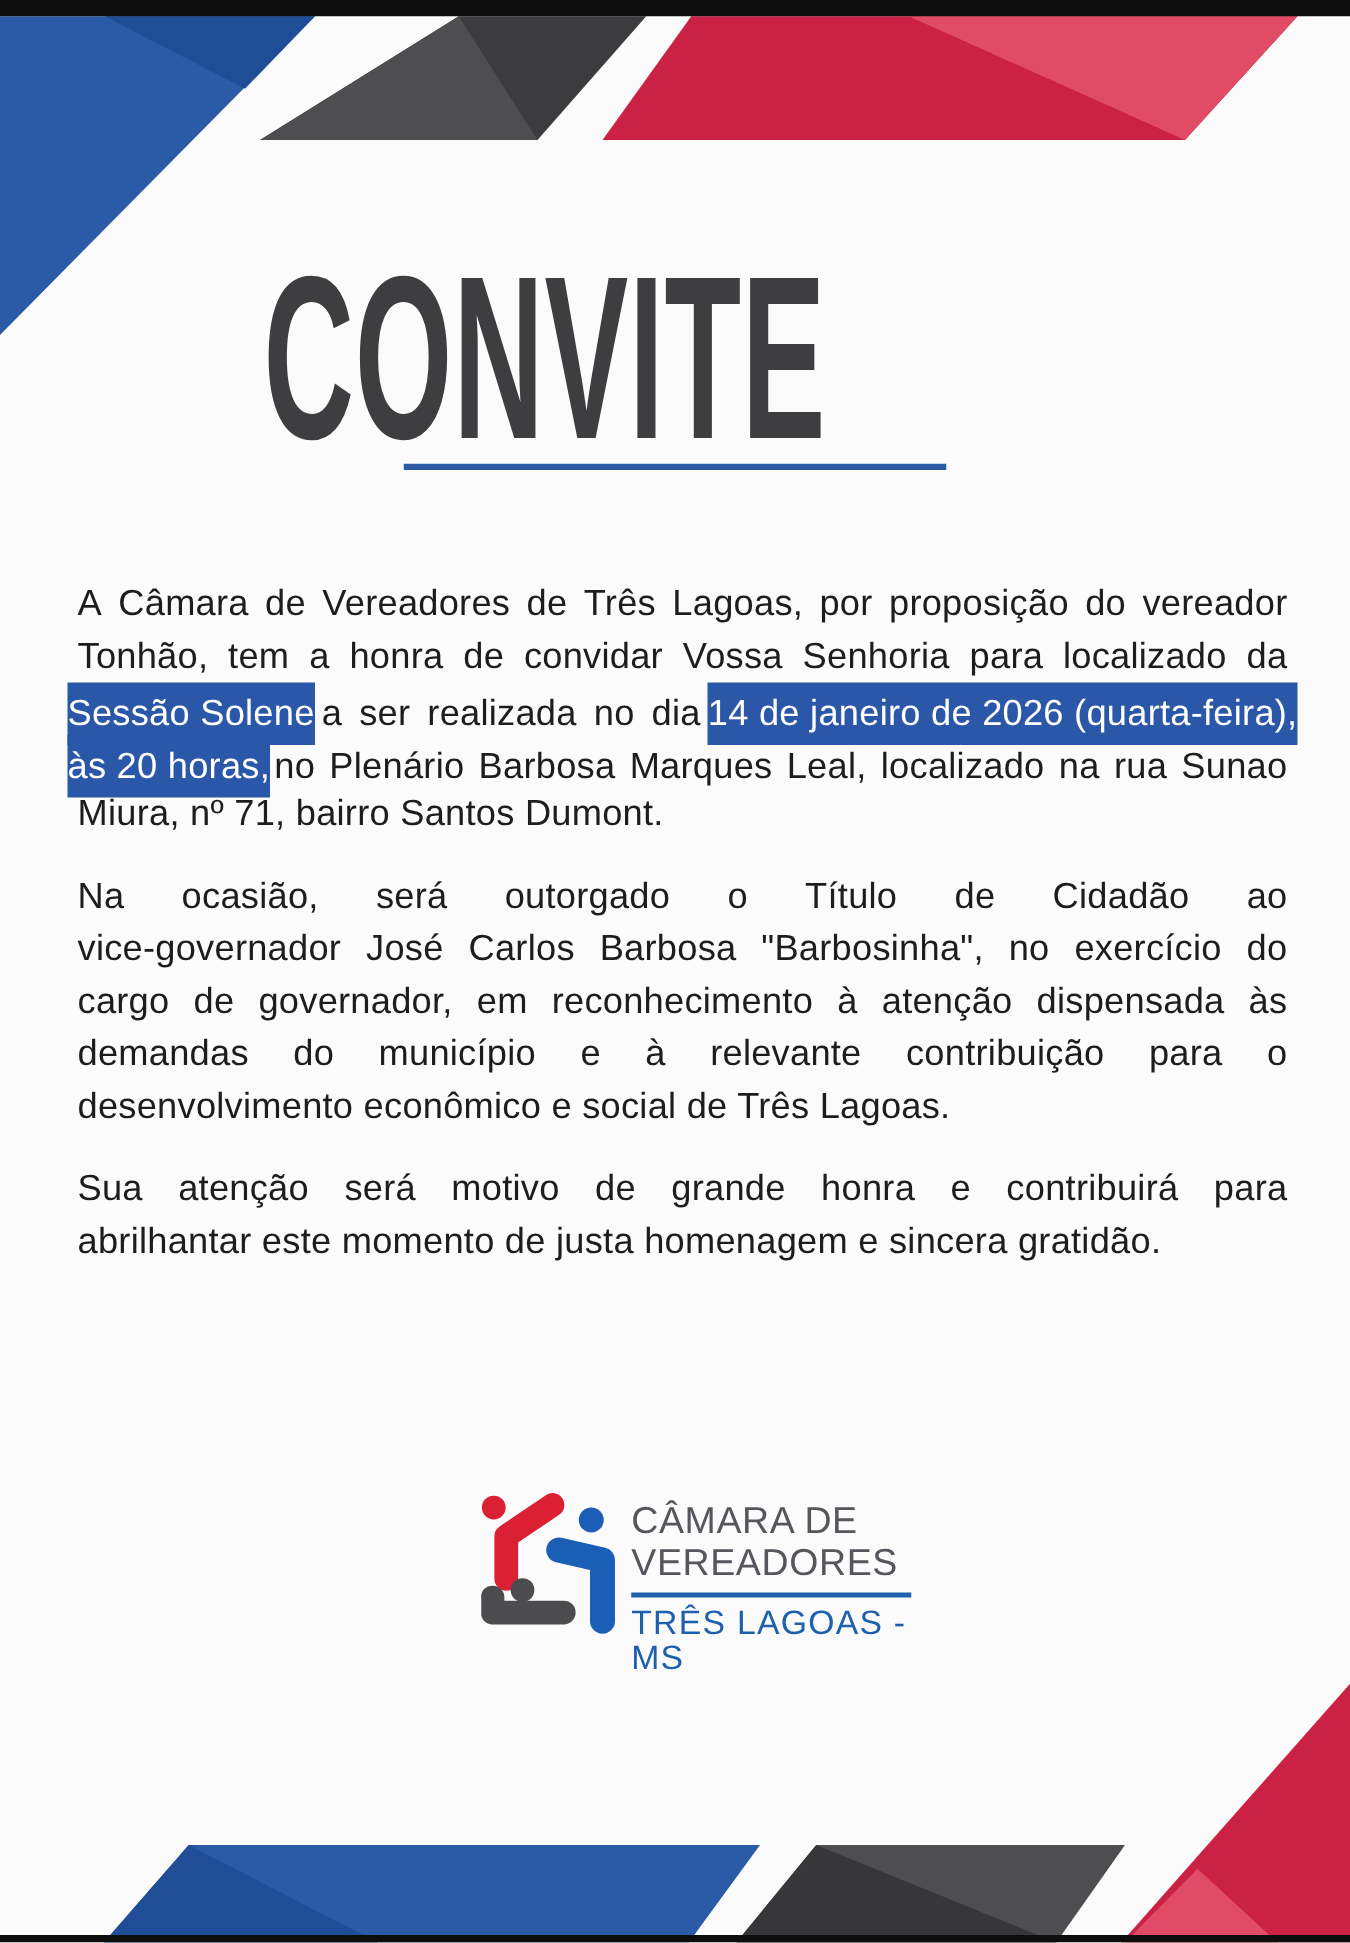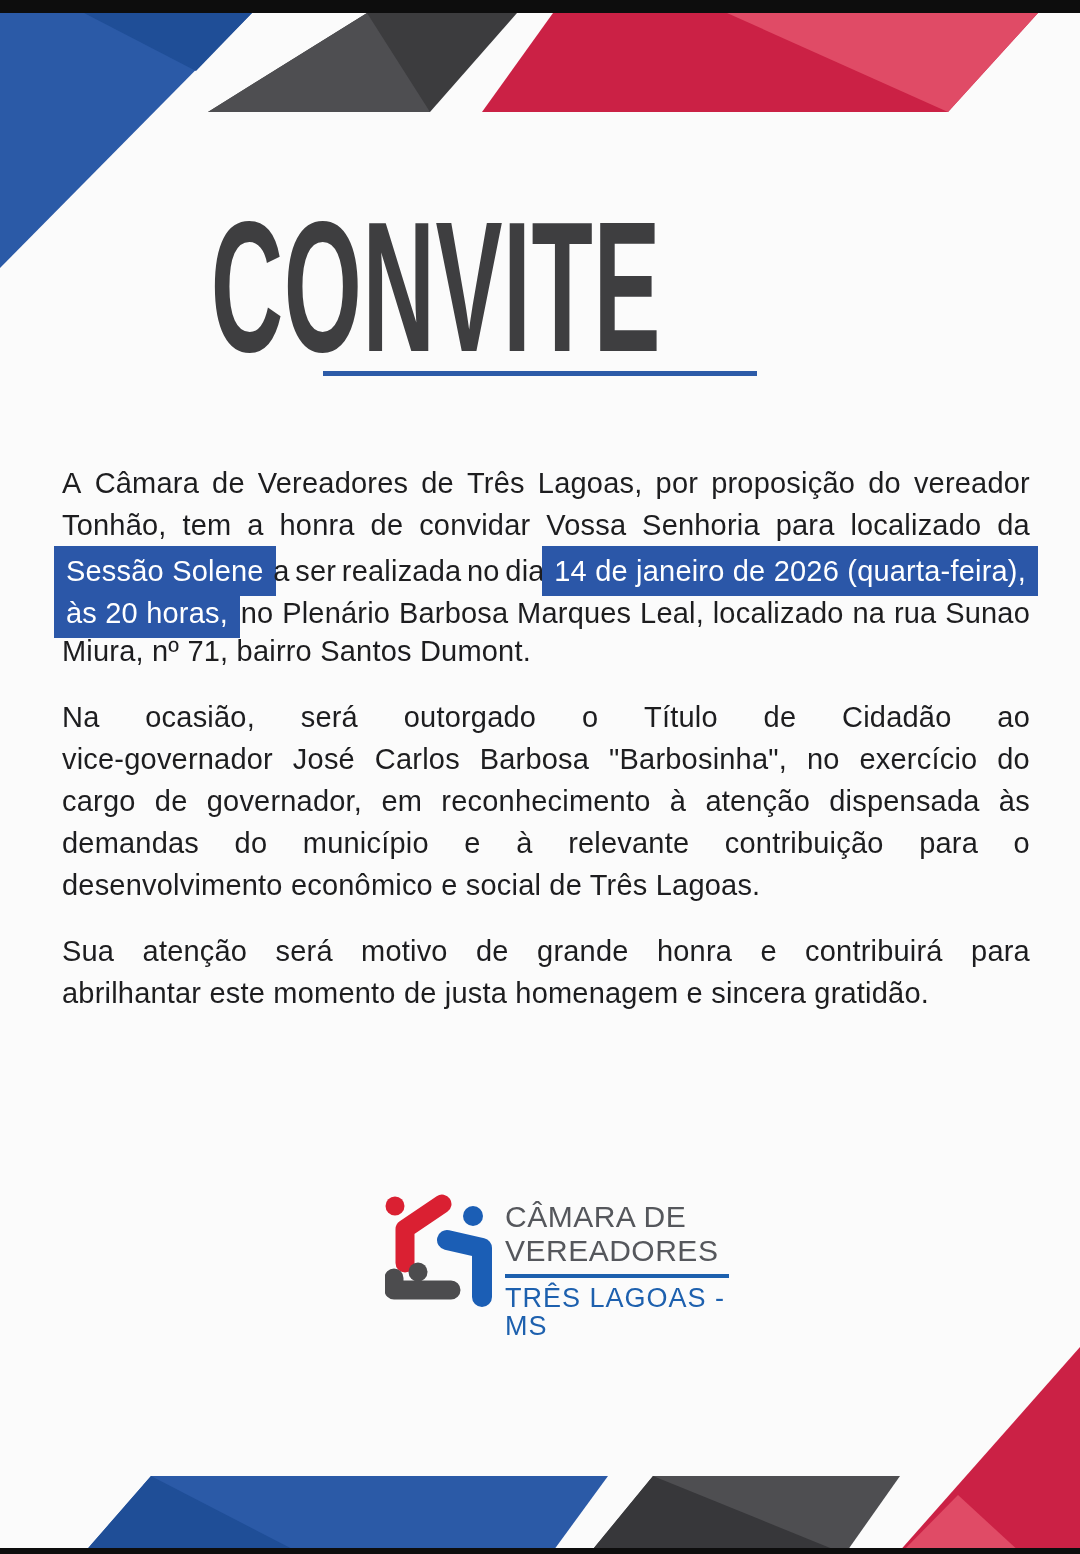--- a/index.html
+++ b/index.html
@@ -18,21 +18,21 @@
   #title-text{display:inline-block;font-weight:bold;font-size:186px;color:var(--title-gray);
               transform:scaleX(0.54);transform-origin:50% 50%;letter-spacing:1px;white-space:nowrap;}
   #title-underline{position:absolute;top:371px;left:50%;transform:translateX(-50%);
                    width:434px;height:5px;background:var(--underline-blue);}
   
   #invitation-body{position:absolute;left:62px;top:462px;width:968px;color:var(--text-black);
                    font-size:29px;letter-spacing:0.2px;}
   .para{margin:0 0 24px 0;}
   .line{height:42px;line-height:42px;white-space:nowrap;}
   .line.just{display:flex;justify-content:space-between;align-items:baseline;}
-  .hl{background:var(--highlight-blue);color:#ffffff;padding:4px 12px;margin:0 -8px;}
+  .hl{background:var(--highlight-blue);color:#ffffff;padding:4px 0;margin:0 -8px;}
   
   #logo-mark{position:absolute;left:385px;top:1192px;width:115px;height:124px;}
   .lg-red{stroke:var(--logo-red);} .lg-blue{stroke:var(--logo-blue2);} .lg-gray{stroke:var(--logo-gray2);}
   .lg{fill:none;stroke-linecap:round;stroke-linejoin:round;}
   .dot-red{fill:var(--logo-red);} .dot-blue{fill:var(--logo-blue2);} .dot-gray{fill:var(--logo-gray2);}
   #logo-text{position:absolute;left:505px;top:1200px;width:260px;}
   .logo-line{font-weight:normal;font-size:30px;line-height:34px;color:var(--logo-text-gray);letter-spacing:0.5px;}
   #logo-rule{width:224px;height:4px;background:var(--logo-blue);margin:6px 0 6px 0;}
   #logo-city{font-weight:normal;font-size:27px;line-height:28px;color:var(--logo-blue);letter-spacing:1px;}
 </style>

